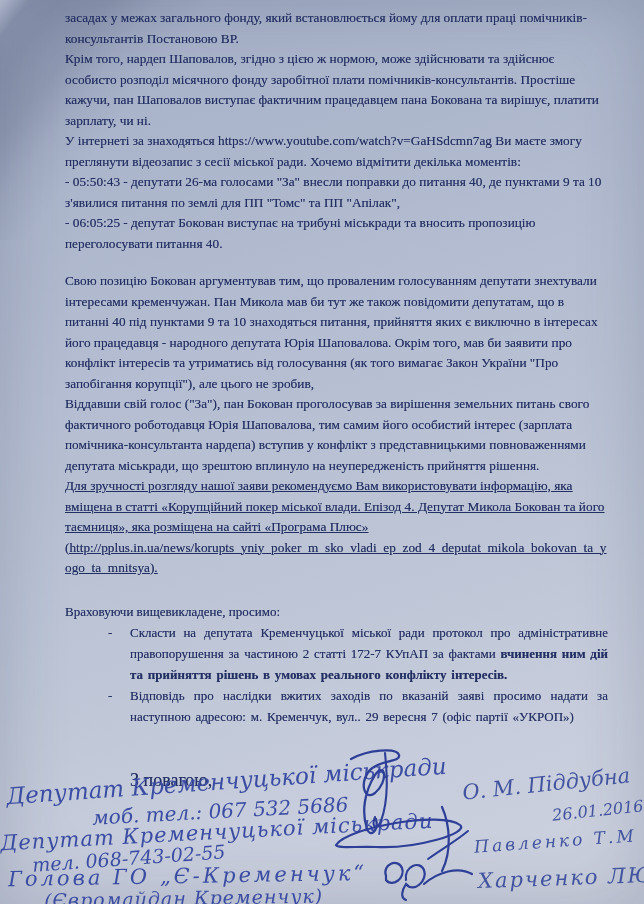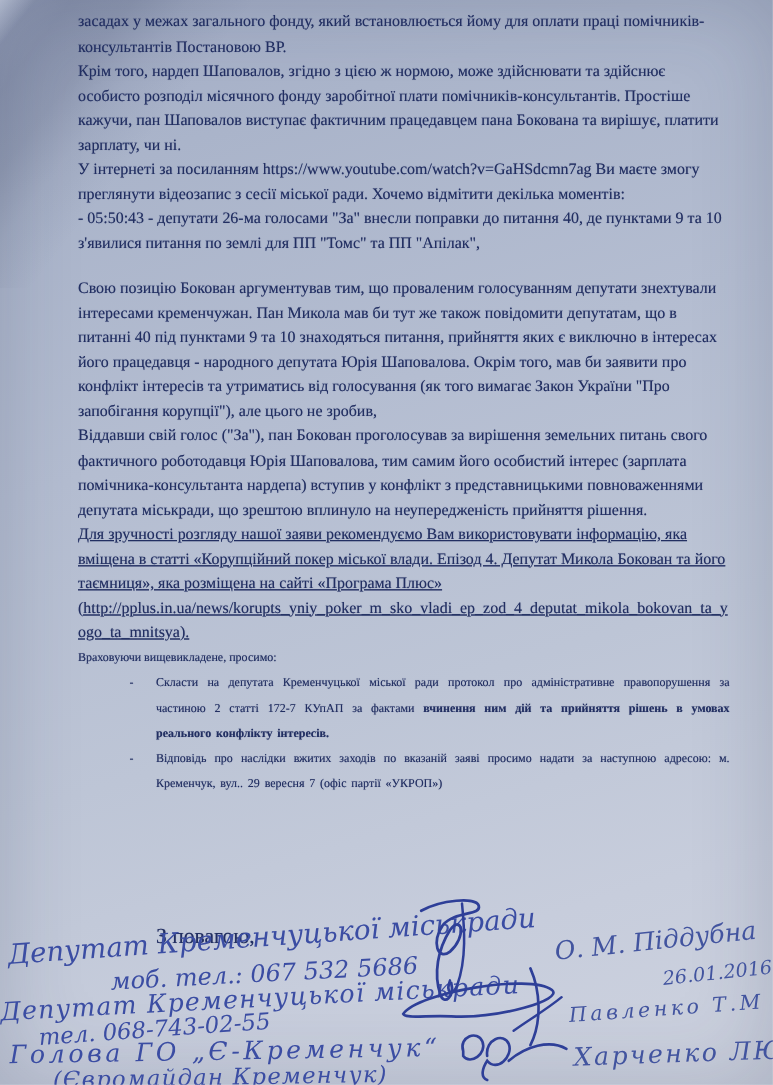--- a/index.html
+++ b/index.html
@@ -22,21 +22,21 @@
     position:absolute;top:8px;left:0;width:644px;
     padding:0 36px 0 65px;box-sizing:border-box;
     color:#222f62;
     font-size:13.3px;line-height:20.5px;
     text-shadow:0 0 0.6px rgba(34,47,98,0.55);
   }
   .typed p{margin:0;}
   .typed p.sp{margin-top:17px;}
   .link{}
   .longurl{overflow-wrap:anywhere;text-decoration:underline;}
-  .petition{font-size:10px;line-height:21px;}
+  .petition{margin-top:22px;font-size:13px;line-height:21px;}
   .petition-head{margin-left:65px;}
   .petition-item{
     position:relative;margin-left:43px;padding-left:22px;
     text-align:justify;word-spacing:1.5px;
   }
   .petition-item .dash{position:absolute;left:0;top:0;}
   .closing{
     position:absolute;left:130px;top:752px;
     color:#222f62;font-weight:normal;font-size:18px;
     text-shadow:0 0 0.6px rgba(34,47,98,0.55);
@@ -64,22 +64,23 @@
 </style>
 </head>
 <body>
 
 <div class="page">
   <div class="fold-shadow"></div>
 
   <div class="typed">
     <p>засадах у межах загального фонду, який встановлюється йому для оплати праці помічників-консультантів Постановою ВР.</p>
     <p>Крім того, нардеп Шаповалов, згідно з цією ж нормою, може здійснювати та здійснює особисто розподіл місячного фонду заробітної плати помічників-консультантів. Простіше кажучи, пан Шаповалов виступає фактичним працедавцем пана Бокована та вирішує, платити зарплату, чи ні.</p>
-    <p><span>У інтернеті за посиланням </span><span class="link">https://www.youtube.com/watch?v=GaHSdcmn7ag</span><span>  Ви маєте змогу преглянути відеозапис з сесії міської ради. Хочемо відмітити декілька моментів:</span></p>
+    <p><span>У інтернеті за знаходяться </span><span class="link">https://www.youtube.com/watch?v=GaHSdcmn7ag</span><span>  Ви маєте змогу преглянути відеозапис з сесії міської ради. Хочемо відмітити декілька моментів:</span></p>
     <p>- 05:50:43  - депутати 26-ма голосами "За" внесли поправки до питання 40, де пунктами 9 та 10 з'явилися питання по землі для ПП "Томс" та ПП "Апілак",</p>
+    <p>- 06:05:25 - депутат Бокован виступає на трибуні міськради та вносить пропозицію переголосувати питання 40.</p>
     <p class="sp">Свою позицію Бокован аргументував тим, що проваленим голосуванням депутати знехтували інтересами кременчужан. Пан Микола мав би тут же також повідомити депутатам, що в питанні 40 під пунктами 9 та 10 знаходяться питання, прийняття яких є виключно в інтересах його працедавця - народного депутата Юрія Шаповалова. Окрім того, мав би заявити про конфлікт інтересів та утриматись від голосування (як того вимагає Закон України "Про запобігання корупції"), але  цього не зробив,</p>
     <p>Віддавши свій голос ("За"), пан Бокован проголосував за вирішення земельних питань свого фактичного роботодавця Юрія Шаповалова, тим самим його особистий інтерес (зарплата помічника-консультанта нардепа) вступив у конфлікт з представницькими повноваженнями депутата міськради, що зрештою вплинуло на неупередженість прийняття рішення.</p>
     <p class="longurl">Для зручності розгляду нашої заяви  рекомендуємо Вам використовувати інформацію, яка вміщена в статті «Корупційний покер міської влади. Епізод 4. Депутат Микола Бокован та його таємниця», яка розміщена на сайті «Програма Плюс» (http://pplus.in.ua/news/korupts_yniy_poker_m_sko_vladi_ep_zod_4_deputat_mikola_bokovan_ta_yogo_ta_mnitsya).</p>
 
     <div class="petition">
       <p class="petition-head">Враховуючи вищевикладене, просимо:</p>
       <div class="petition-item">
         <span class="dash">-</span>
         <span>Скласти на депутата Кременчуцької міської ради протокол про адміністративне правопорушення за частиною 2 статті 172-7 КУпАП за фактами </span><b>вчинення ним дій та прийняття рішень в умовах реального конфлікту інтересів.</b>
       </div>

